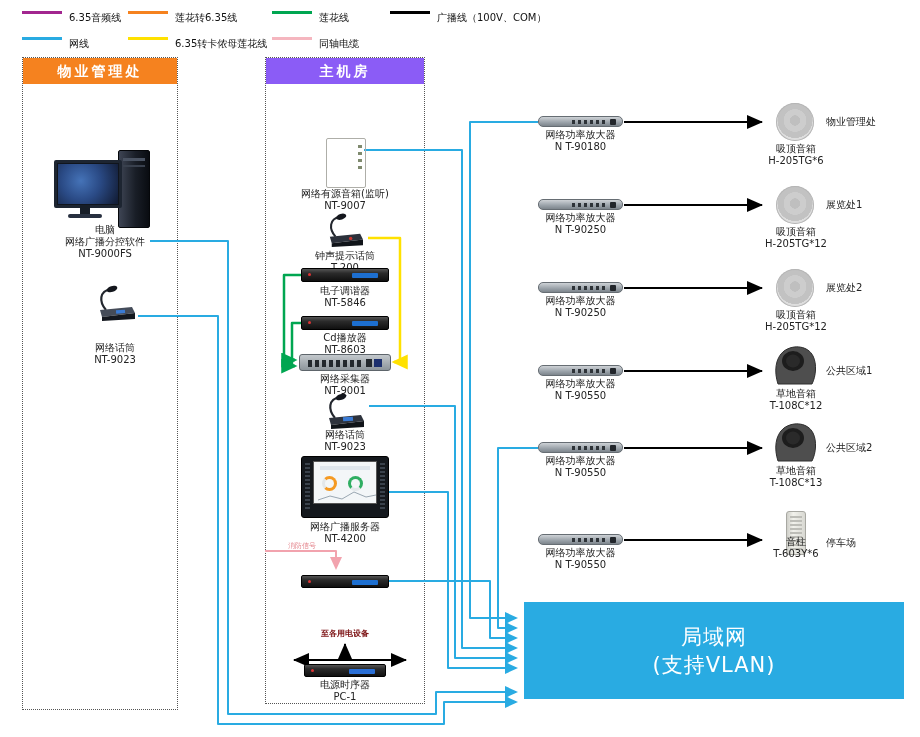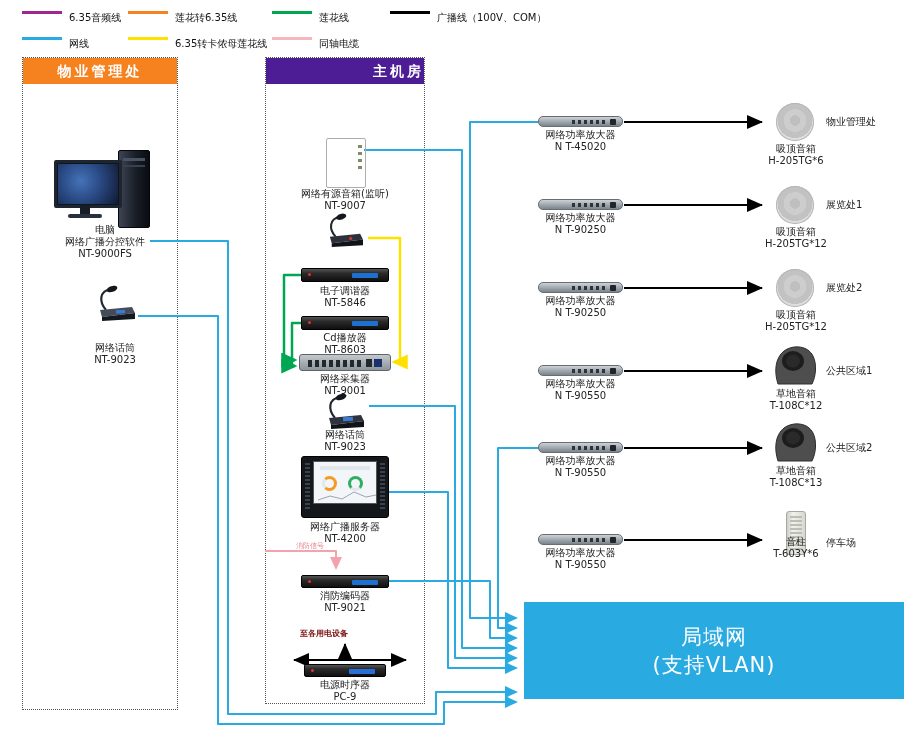--- a/index.html
+++ b/index.html
@@ -41,22 +41,22 @@
   .server .donut-o{position:absolute;left:8px;top:14px;width:9px;height:9px;border-radius:50%;border:3px solid #f59a23;border-left-color:#e3e7ea;}
   .server .donut-g{position:absolute;left:34px;top:14px;width:9px;height:9px;border-radius:50%;border:3px solid #2fae62;border-bottom-color:#e3e7ea;}
   .server .bar{position:absolute;left:6px;right:6px;top:4px;height:4px;background:#dfe6ec;}
   .monitor{position:absolute;background:#10151d;border:3px solid #1d2531;border-radius:2px;}
   .monitor .scr{position:absolute;left:1px;right:1px;top:1px;bottom:1px;background:radial-gradient(circle at 38% 42%,#4573b8 0%,#2a4a85 45%,#131e38 95%);}
   .stand{position:absolute;background:#161d27;}
   .base{position:absolute;background:#273040;border-radius:2px;}
   .tower{position:absolute;background:linear-gradient(90deg,#3e4554 0%,#191e27 55%,#090c11 100%);border:1px solid #05070a;border-radius:2px;}
   .tower .bay{position:absolute;left:4px;right:4px;top:7px;height:3px;background:#4a5362;}
   .tower .bay2{position:absolute;left:4px;right:4px;top:14px;height:2px;background:#39414e;}
-  .note-red{position:absolute;font-size:7px;color:#e4858d;white-space:nowrap;margin-left:8px;}
-  .note-dark{position:absolute;font-size:8px;font-weight:bold;color:#7c1214;white-space:nowrap;}
+  .note-red{position:absolute;font-size:7px;color:#e4858d;white-space:nowrap;}
+  .note-dark{position:absolute;font-size:8px;font-weight:bold;color:#7c1214;text-align:center;white-space:nowrap;}
   .lan{position:absolute;display:flex;flex-direction:column;align-items:center;justify-content:center;color:#fff;}
   .lan div{font-size:21px;line-height:28px;letter-spacing:1px;}
   svg.wires{position:absolute;left:0;top:0;pointer-events:none;}
   .wire-blue{stroke:#29ABE2;stroke-width:2;fill:none;stroke-linejoin:round;}
   .wire-yellow{stroke:#FFE100;stroke-width:2.5;fill:none;stroke-linejoin:round;}
   .wire-green{stroke:#00A651;stroke-width:2.5;fill:none;stroke-linejoin:round;}
   .wire-black{stroke:#000;stroke-width:2;fill:none;}
   .wire-pink{stroke:#F2A3AE;stroke-width:2;fill:none;stroke-linejoin:round;}
 </style>
 </head>
@@ -90,21 +90,21 @@
   </div>
   <div class="legend-item" style="left:272px;top:37px">
     <span class="swatch" style="background: rgb(245, 182, 191);"></span>
     <span class="legend-label">同轴电缆</span>
   </div>
 
   <div class="section" style="left:22px;top:57px;width:156px;height:653px">
     <div class="section-header" style="background: rgb(245, 130, 31);">物业管理处</div>
   </div>
   <div class="section" style="left:265px;top:57px;width:160px;height:647px">
-    <div class="section-header" style="background: #4c1d95; text-align: right;">主机房</div>
+    <div class="section-header" style="background: #8b5cf6;">主机房</div>
   </div>
 
   <svg class="wires" width="920" height="737" viewBox="0 0 920 737">
     <defs>
       <marker id="mb" markerWidth="7" markerHeight="7" refX="5.5" refY="3" orient="auto">
           <path d="M0,0 L6.5,3 L0,6 Z" fill="#29ABE2"></path>
         </marker>
       <marker id="mk" markerWidth="9" markerHeight="8" refX="7.5" refY="3.5" orient="auto">
           <path d="M0,0 L8,3.5 L0,7 Z" fill="#000"></path>
         </marker>
@@ -182,20 +182,24 @@
     <div>NT-9007</div>
   </div>
 
   <svg class="abs" style="left:322px;top:212px" width="46" height="36" viewBox="0 0 48 38">
     <path d="M14,26 C7,18 7,7 19,5" stroke="#23272e" stroke-width="2.2" fill="none"></path>
     <ellipse cx="20" cy="5" rx="5.5" ry="3" fill="#14171d" transform="rotate(-18 20 5)"></ellipse>
     <path d="M8,26 L40,23 L43,29 L10,33 Z" fill="#2c313b"></path>
     <path d="M10,33 L43,29 L43,35 L10,37 Z" fill="#101419"></path>
     <circle cx="30" cy="28" r="1.8" fill="#c9352f"></circle>
   </svg>
+  <div class="lbl" style="left:265px;top:250px;width:160px">
+    <div>钟声提示话筒</div>
+    <div>T-200</div>
+  </div>
 
   <div class="rack-dark" style="left:301px;top:268px;width:88px;height:14px">
     <div class="led"></div>
     <div class="panel"></div>
   </div>
   <div class="lbl" style="left:265px;top:285px;width:160px">
     <div>电子调谐器</div>
     <div>NT-5846</div>
   </div>
 
@@ -246,42 +250,38 @@
     <div>网络广播服务器</div>
     <div>NT-4200</div>
   </div>
 
   <div class="note-red" style="left:288px;top:541px">消防信号</div>
 
   <div class="rack-dark" style="left:301px;top:575px;width:88px;height:13px">
     <div class="led"></div>
     <div class="panel"></div>
   </div>
-  <div class="lbl" style="left:265px;top:590px;width:160px">
-    <div>消防编码器</div>
-    <div>NT-9021</div>
-  </div>
 
   <div class="note-dark" style="left:300px;top:628px;width:90px">至各用电设备</div>
   <div class="rack-dark" style="left:304px;top:664px;width:82px;height:13px">
     <div class="led"></div>
     <div class="panel" style="background:#2a6fd6"></div>
   </div>
   <div class="lbl" style="left:265px;top:679px;width:160px">
     <div>电源时序器</div>
-    <div>PC-9</div>
+    <div>PC-1</div>
   </div>
 
   <div class="amp" style="left:538px;top:116px;width:85px;height:11px">
       <div class="dots"></div>
       <div class="knob"></div>
     </div>
   <div class="lbl" style="left:513px;top:129px;width:135px">
     <div>网络功率放大器</div>
-    <div>N T-45020</div>
+    <div>N T-90180</div>
   </div>
   <div class="ceiling" style="left:776px;top:103px"></div>
   <div class="lbl" style="left:744px;top:143px;width:104px">
     <div>吸顶音箱</div>
     <div>H-205TG*6</div>
   </div>
   <div class="loc" style="left:826px;top:116px">物业管理处</div>
 
   <div class="amp" style="left:538px;top:199px;width:85px;height:11px">
       <div class="dots"></div>

